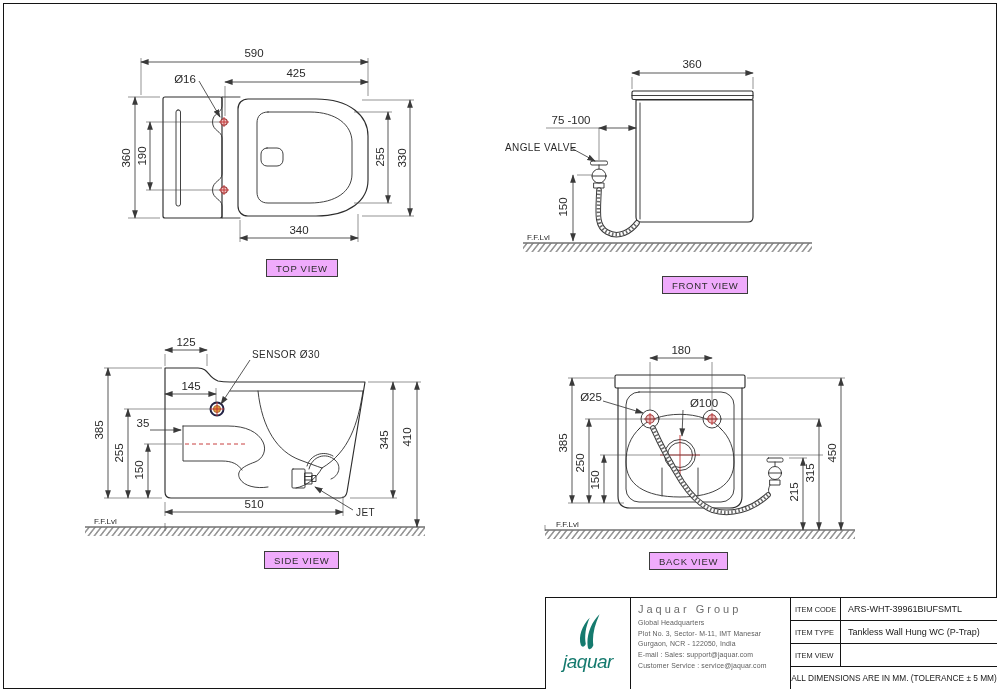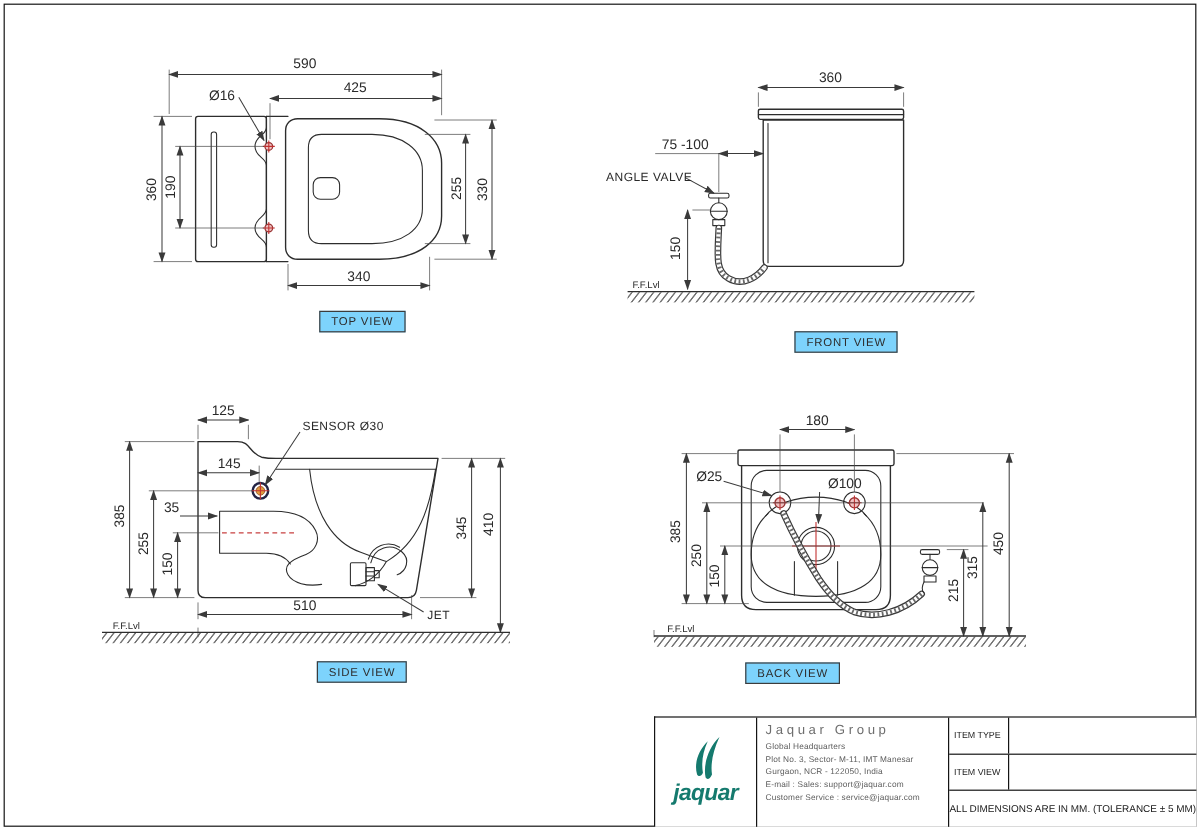--- a/index.html
+++ b/index.html
@@ -13,24 +13,24 @@
   .ext{stroke:#4a4a4a;stroke-width:0.6;fill:none}
   .gnd{stroke:#2d2d2d;stroke-width:1.2;fill:none}
   .redc{stroke:#c23030;stroke-width:0.9;fill:none}
   .reddash{stroke:#c84040;stroke-width:1;fill:none;stroke-dasharray:4 3}
   .hoseO{stroke:#3a3a3a;stroke-width:5.6;fill:none;stroke-linecap:round}
   .hoseI{stroke:#fff;stroke-width:3.6;fill:none;stroke-linecap:round}
   .hoseB{stroke:#6a6a6a;stroke-width:3.6;fill:none;stroke-dasharray:1.5 2.1}
   text.d{font:11.5px "Liberation Sans",sans-serif;fill:#2a2a2a}
   text.lab{font:10px "Liberation Sans",sans-serif;fill:#2a2a2a;letter-spacing:.4px}
   text.ffl{font:8px "Liberation Sans",sans-serif;fill:#2a2a2a}
-  .vlabel{position:absolute;border:1.1px solid #3c3c3c;color:#2d2d2d;font-size:9.5px;letter-spacing:.7px;padding:3px 9px 2px;background:#7dd3fc;white-space:nowrap}
+  .vlabel{position:absolute;border:1.1px solid #3c3c3c;color:#2d2d2d;font-size:9.5px;letter-spacing:.7px;padding:3px 9px 2px;background:#f0abfc;white-space:nowrap}
   .tblock{position:absolute;left:545px;top:597px;width:452px;height:92px;border-left:1.6px solid #141414;border-top:1.6px solid #141414;display:flex;background:#fff}
   .tb-logo{width:85px;border-right:1.4px solid #141414;display:flex;flex-direction:column;align-items:center;justify-content:center}
-  .tb-word{font-size:19px;font-weight:bold;font-style:italic;color:#157a6e;letter-spacing:-.5px;margin-top:1px}
+  .tb-word{font-size:19px;font-weight:normal;font-style:italic;color:#157a6e;letter-spacing:-.5px;margin-top:1px}
   .tb-co{width:160px;border-right:1.4px solid #141414;padding:5px 7px 3px;overflow:hidden}
   .tb-co .co-name{font-size:11px;font-weight:400;color:#6d6d6d;letter-spacing:3px;margin-bottom:3px;white-space:nowrap}
   .tb-co .addr div{font-size:6.9px;color:#5c5c5c;line-height:1.55;letter-spacing:.15px;white-space:nowrap}
   .tb-fields{flex:1;display:flex;flex-direction:column}
   .tb-row{display:flex;border-bottom:1.2px solid #141414;flex:1}
   .tb-lab{width:50px;border-right:1.2px solid #141414;font-size:7.4px;color:#222;display:flex;align-items:center;padding-left:4px;white-space:nowrap}
   .tb-val{flex:1;font-size:9px;color:#191919;display:flex;align-items:center;padding-left:7px;white-space:nowrap}
   .tb-foot{flex:1;display:flex;align-items:center;justify-content:center;font-size:8.3px;color:#191919;white-space:nowrap;border-bottom:none}
 </style>
 </head>
@@ -229,21 +229,21 @@
     <text class="d" transform="rotate(-90 798 492)" x="798" y="492" text-anchor="middle">215</text>
     <text class="ffl" x="556" y="527">F.F.Lvl</text>
     <line class="gnd" x1="545" y1="530" x2="855" y2="530"></line>
     <rect x="545" y="530.5" width="310" height="8.5" fill="url(#hatch)"></rect>
   </g>
 </svg>
 
 <div class="vlabel" style="left:266px;top:259px">TOP VIEW</div>
 <div class="vlabel" style="left:662px;top:276px">FRONT VIEW</div>
 <div class="vlabel" style="left:264px;top:551px">SIDE VIEW</div>
-<div class="vlabel" style="left:621px;top:552px">BACK VIEW</div>
+<div class="vlabel" style="left:649px;top:552px">BACK VIEW</div>
 
 <div class="tblock">
   <div class="tb-logo">
     <svg width="32" height="36" viewBox="0 0 36 40">
       <path d="M10,35 C7,25 11,13 20,4 C15,15 14,25 15.5,33.5 C14,37 11.5,37.5 10,35 Z" fill="#157a6e"></path>
       <path d="M18,38 C15.5,26 20.5,10 31,0 C25,13 22.5,25 24,35 C22,39.5 19.5,40.5 18,38 Z" fill="#157a6e"></path>
     </svg>
     <div class="tb-word">jaquar</div>
   </div>
   <div class="tb-co">
@@ -251,20 +251,25 @@
     <div class="addr">
       <div>Global Headquarters</div>
       <div>Plot No. 3, Sector- M-11, IMT Manesar</div>
       <div>Gurgaon, NCR - 122050, India</div>
       <div>E-mail : Sales: support@jaquar.com</div>
       <div>Customer Service : service@jaquar.com</div>
     </div>
   </div>
   <div class="tb-fields">
     <div class="tb-row">
+      <div class="tb-lab">ITEM CODE</div>
+      <div class="tb-val">ARS-WHT-39961BIUFSMTL</div>
+    </div>
+    <div class="tb-row">
       <div class="tb-lab">ITEM TYPE</div>
+      <div class="tb-val">Tankless Wall Hung WC (P-Trap)</div>
     </div>
     <div class="tb-row">
       <div class="tb-lab">ITEM VIEW</div>
     </div>
     <div class="tb-row tb-foot">ALL DIMENSIONS ARE IN MM. (TOLERANCE ± 5 MM)</div>
   </div>
 </div>
 
 </body></html>

